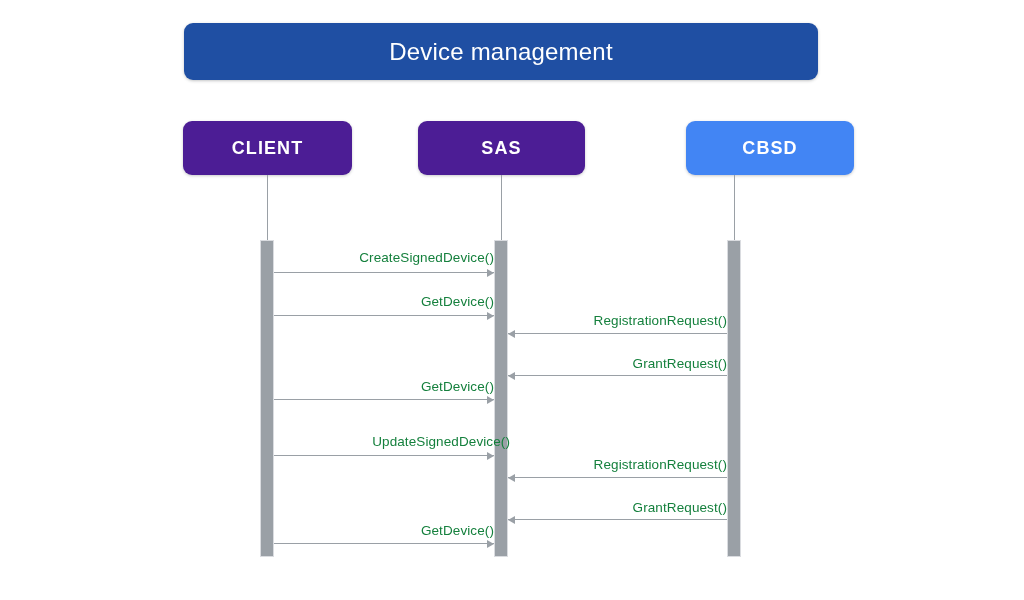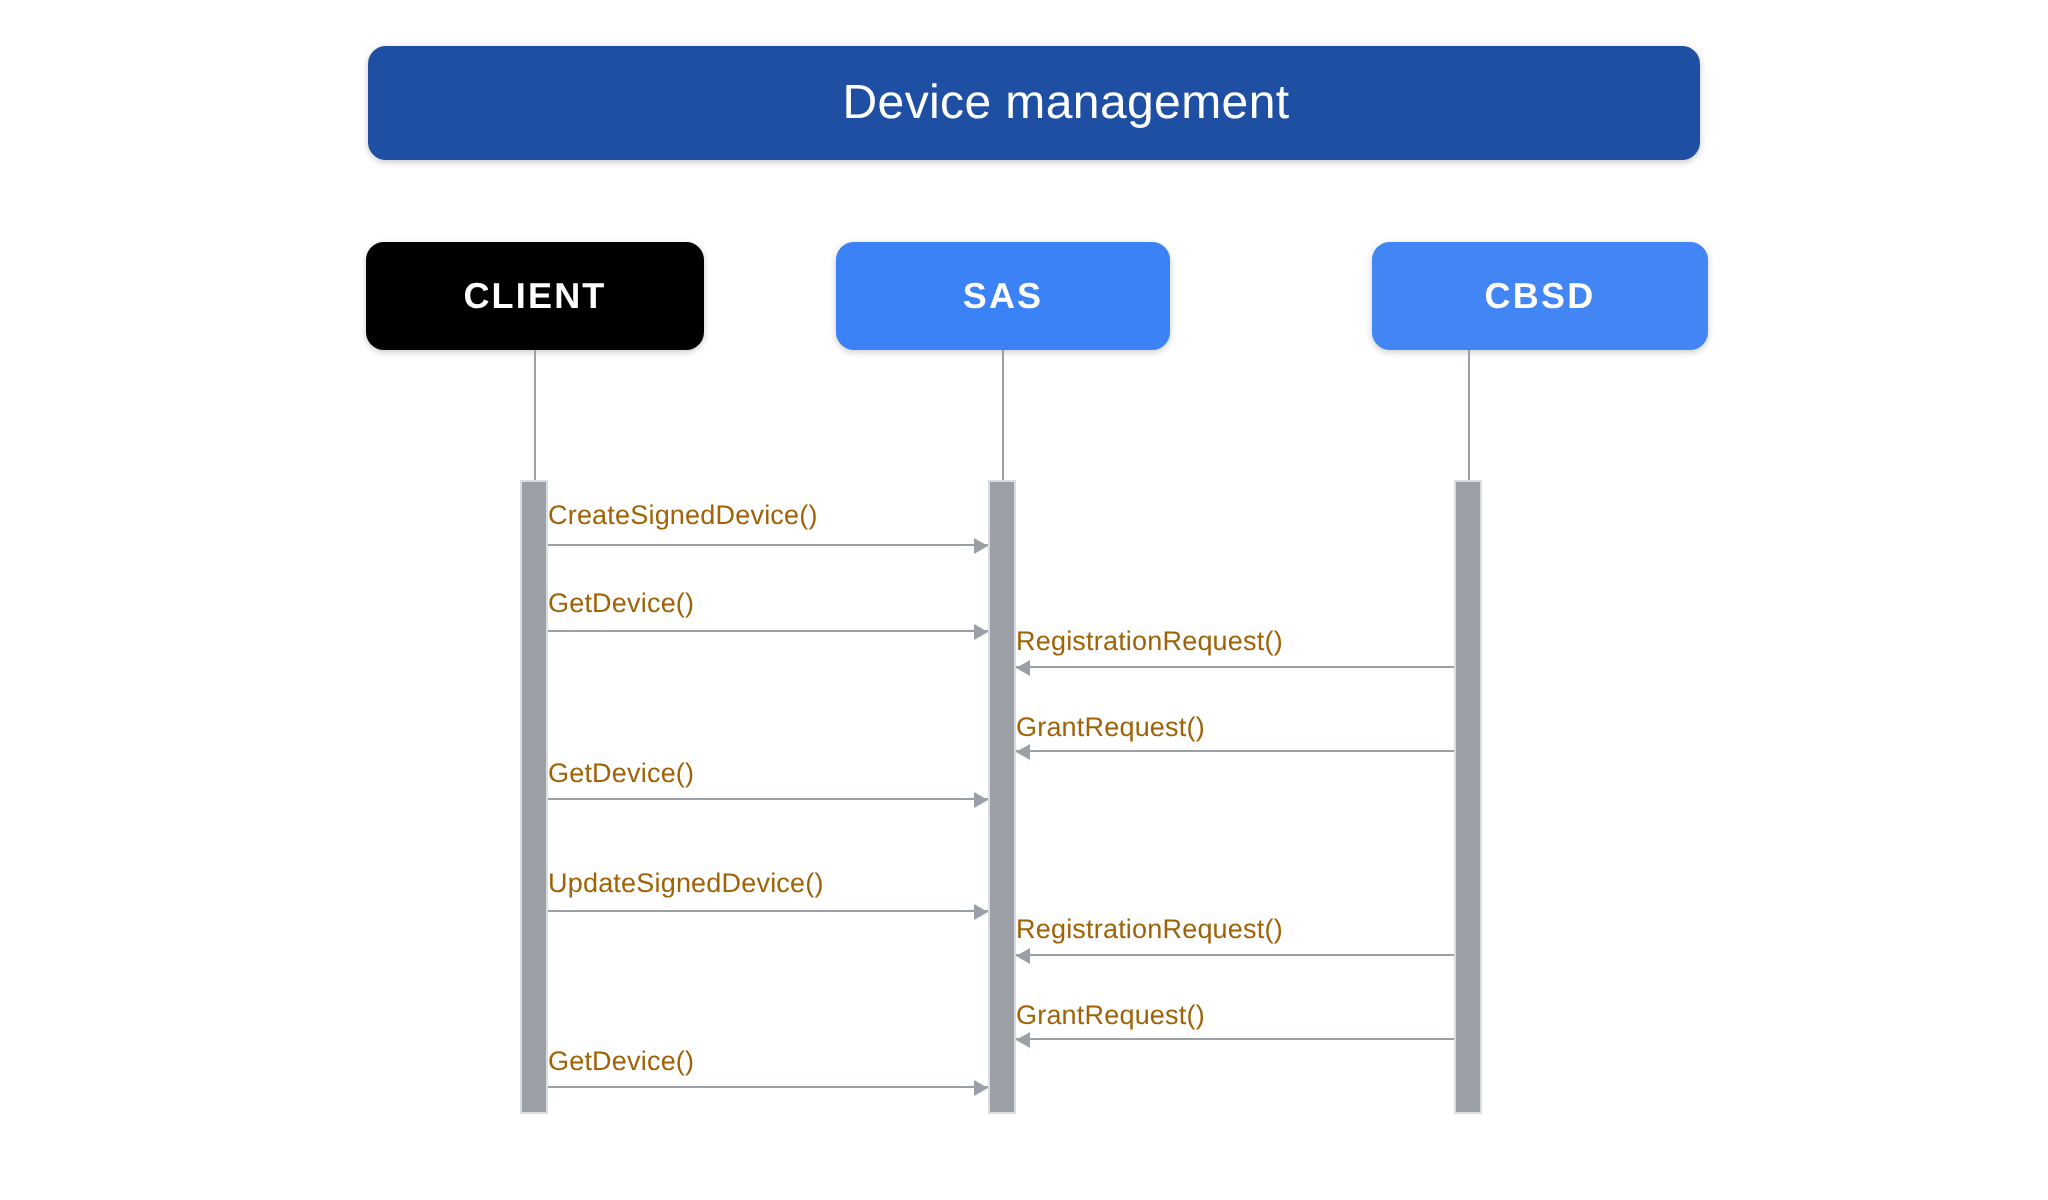--- a/index.html
+++ b/index.html
@@ -29,21 +29,20 @@
     left: 184px;
     top: 23px;
     width: 634px;
     height: 57px;
     border-radius: 9px;
     background: #1f4fa3;
     box-shadow: 0 1px 3px rgba(60,64,67,0.30);
     display: flex;
     align-items: center;
     justify-content: center;
-    padding-left: 32px;
   }
   .title-text {
     color: #ffffff;
     font-size: 24px;
     font-weight: 400;
     letter-spacing: 0.2px;
     white-space: nowrap;
   }
 
   
@@ -95,42 +94,42 @@
     border-bottom: 4px solid transparent;
   }
   .arrowhead.right {
     border-left: 7px solid #9aa0a6;
   }
   .arrowhead.left {
     border-right: 7px solid #9aa0a6;
   }
   .message-label {
     position: absolute;
-    color: #a16207;
+    color: #15803d;
     font-size: 13.5px;
     font-weight: 400;
     white-space: nowrap;
-    text-align: left;
+    text-align: right;
     letter-spacing: 0.1px;
   }
 </style>
 </head>
 <body>
 
 <div id="diagram-canvas">
 
   <div class="title-box">
     <span class="title-text">Device management</span>
   </div>
 
   <div id="participants-layer">
-      <div class="participant" style="left: 183px; width: 169px; background: #000000;">
+      <div class="participant" style="left: 183px; width: 169px; background: #4c1d95;">
         <span class="participant-label">CLIENT</span>
       </div>
-      <div class="participant" style="left: 418px; width: 167px; background: #3b82f6;">
+      <div class="participant" style="left: 418px; width: 167px; background: #4c1d95;">
         <span class="participant-label">SAS</span>
       </div>
       <div class="participant" style="left: 650px; width: 168px; background: rgb(66, 133, 244); margin-left: 36px;">
         <span class="participant-label">CBSD</span>
       </div>
     </div>
   <div id="lifelines-layer">
       <div class="lifeline" style="left: 267px; top: 175px; height: 65px;"></div>
       <div class="lifeline" style="left: 501px; top: 175px; height: 65px;"></div>
       <div class="lifeline" style="left: 734px; top: 175px; height: 65px;"></div>

